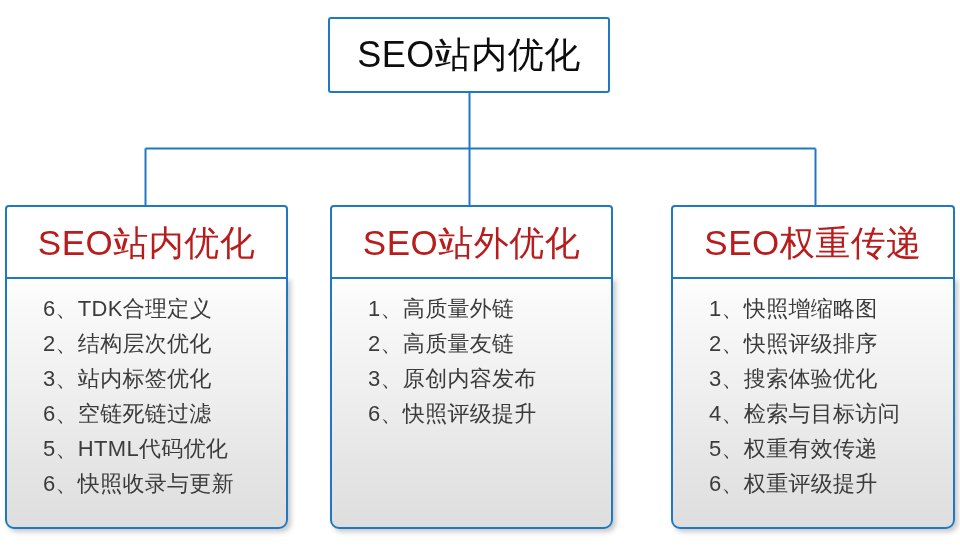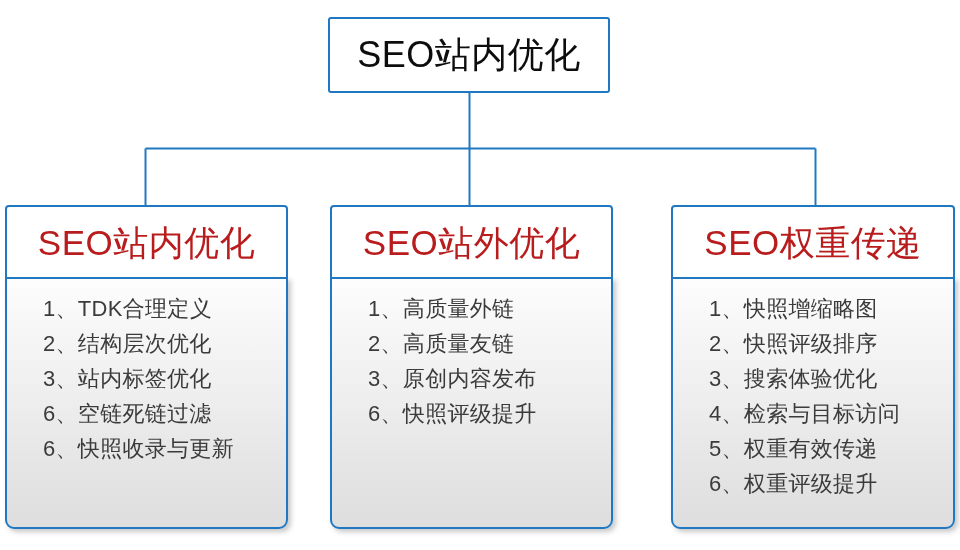--- a/index.html
+++ b/index.html
@@ -132,24 +132,25 @@
   <div class="root-node">
     <div class="root-title">SEO站内优化</div>
   </div>
 
   <div class="branch branch-1">
     <div class="branch-header">
       <div class="branch-header-title">SEO站内优化</div>
     </div>
     <div class="branch-body">
       <ul class="item-list">
-        <li>1、TDK合理定义</li>
+        <li>6、TDK合理定义</li>
         <li>2、结构层次优化</li>
         <li>3、站内标签优化</li>
         <li>6、空链死链过滤</li>
+        <li>5、HTML代码优化</li>
         <li>6、快照收录与更新</li>
       </ul>
     </div>
   </div>
 
   <div class="branch branch-2">
     <div class="branch-header">
       <div class="branch-header-title">SEO站外优化</div>
     </div>
     <div class="branch-body">

